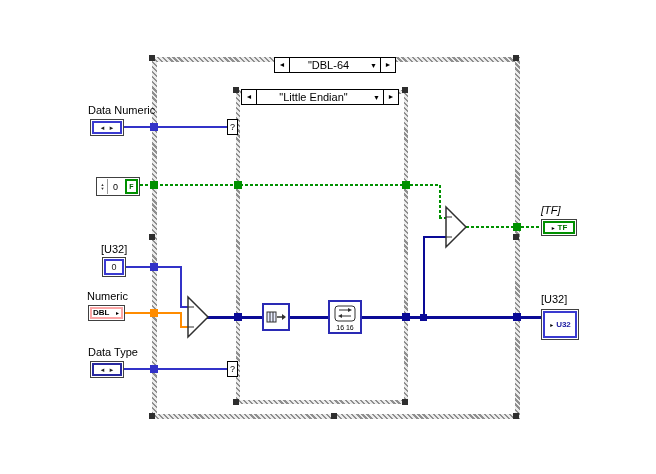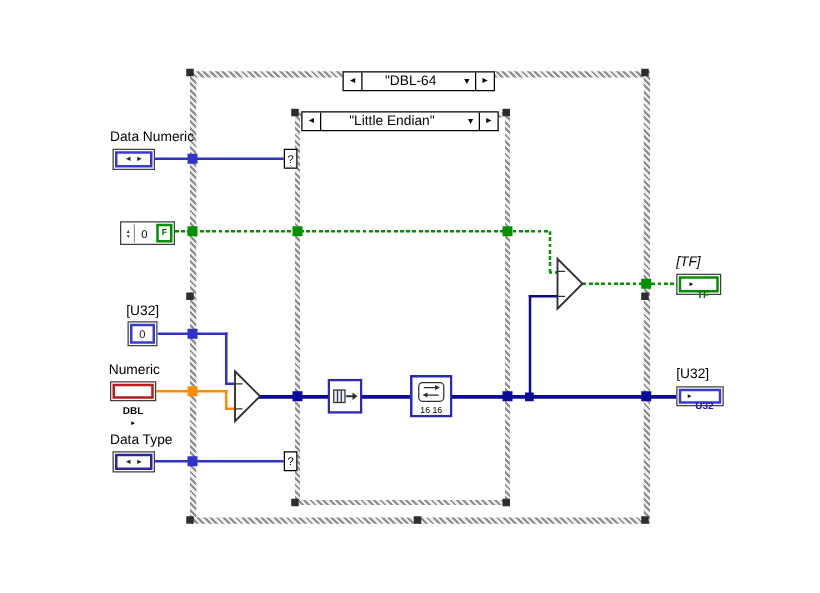--- a/index.html
+++ b/index.html
@@ -31,23 +31,23 @@
   .junction{position:absolute;width:7px;height:7px;background:#0a0a96;}
   
   .selbox{position:absolute;width:11px;height:16px;background:#fff;border:1px solid #000;
           font-size:9px;display:flex;align-items:center;justify-content:center;box-sizing:border-box;color:#000;}
   
   .ctrl{position:absolute;box-sizing:border-box;background:#fff;border:1px solid #404040;padding:1px;display:flex;}
   .cinner{flex:1;display:flex;align-items:center;justify-content:center;box-sizing:border-box;background:#fff;gap:3px;}
   .b-blue{border:2px solid #3a3ad0;}
   .b-navy{border:2px solid #2828a0;}
   .b-green{border:2px solid #009000;}
-  .b-orange{border:2px solid #b91c1c;flex-direction:column;}
+  .b-orange{border:2px solid #fca5a5;}
   .tinyarr{font-size:6px;color:#202020;line-height:1;}
-  .dtxt{font-size:8px;font-weight:bold;color:#000;line-height:1;margin-top:16px;}
+  .dtxt{font-size:8px;font-weight:bold;color:#000;line-height:1;}
   .lbl{position:absolute;font-size:11px;color:#000;white-space:nowrap;}
   .spincol{width:9px;display:flex;flex-direction:column;align-items:center;justify-content:center;
            border-right:1px solid #9a9a9a;line-height:1;}
   .spincol span{font-size:4px;color:#333;line-height:4px;}
   .flagbox{width:13px;margin-left:2px;border:2px solid #009000;display:flex;align-items:center;justify-content:center;
            font-size:7px;font-weight:bold;color:#006000;box-sizing:border-box;}
   svg text{font-family:"Liberation Sans",sans-serif;}
 </style>
 </head>
 <body>
@@ -207,20 +207,20 @@
 
   <div class="lbl" style="left:541px;top:204px;font-style:italic;">[TF]</div>
   <div class="ctrl" style="left:541px;top:219px;width:36px;height:17px;">
     <div class="cinner b-green" style="gap:2px;">
       <span style="font-size:5px;color:#000;">►</span>
       <span class="dtxt" style="color:#007000;">TF</span>
     </div>
   </div>
 
   <div class="lbl" style="left:541px;top:293px;">[U32]</div>
-  <div class="ctrl" style="left:541px;top:309px;width:38px;height:16px;">
+  <div class="ctrl" style="left:541px;top:309px;width:38px;height:31px;">
     <div class="cinner b-blue" style="gap:2px;">
       <span style="font-size:5px;color:#000;">►</span>
       <span class="dtxt" style="color:#1a1aa0;">U32</span>
     </div>
   </div>
 
 </div>
 
 </body></html>

